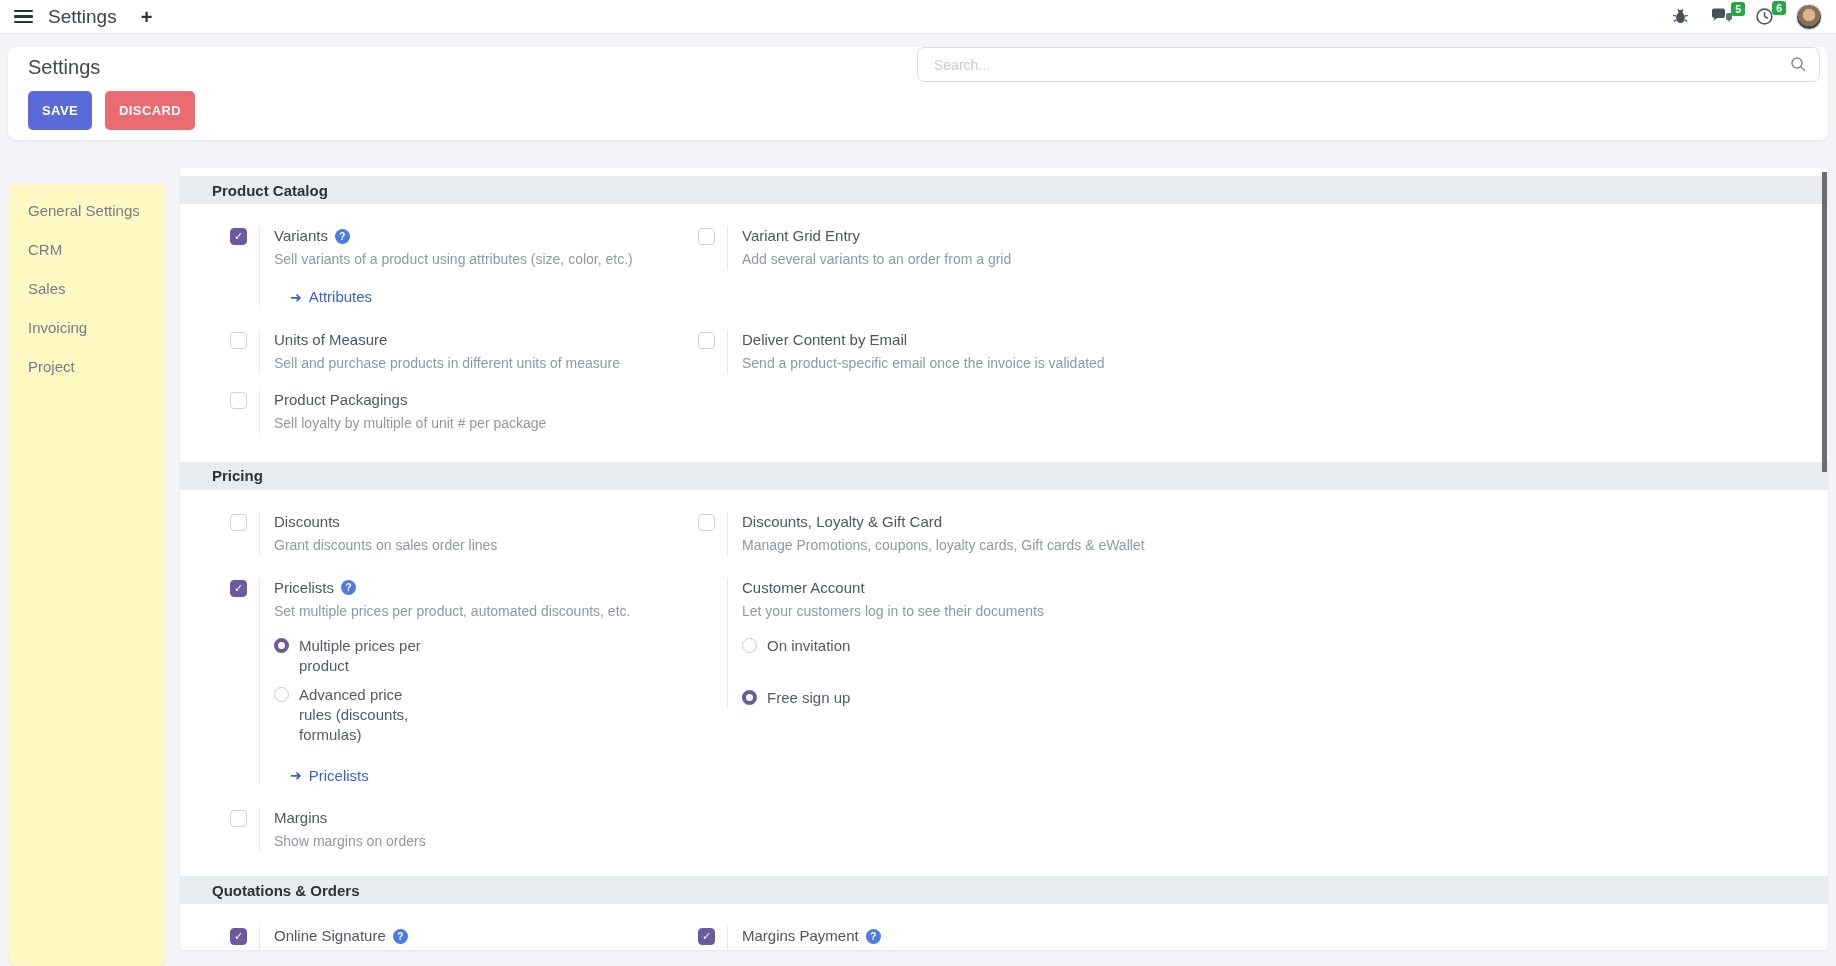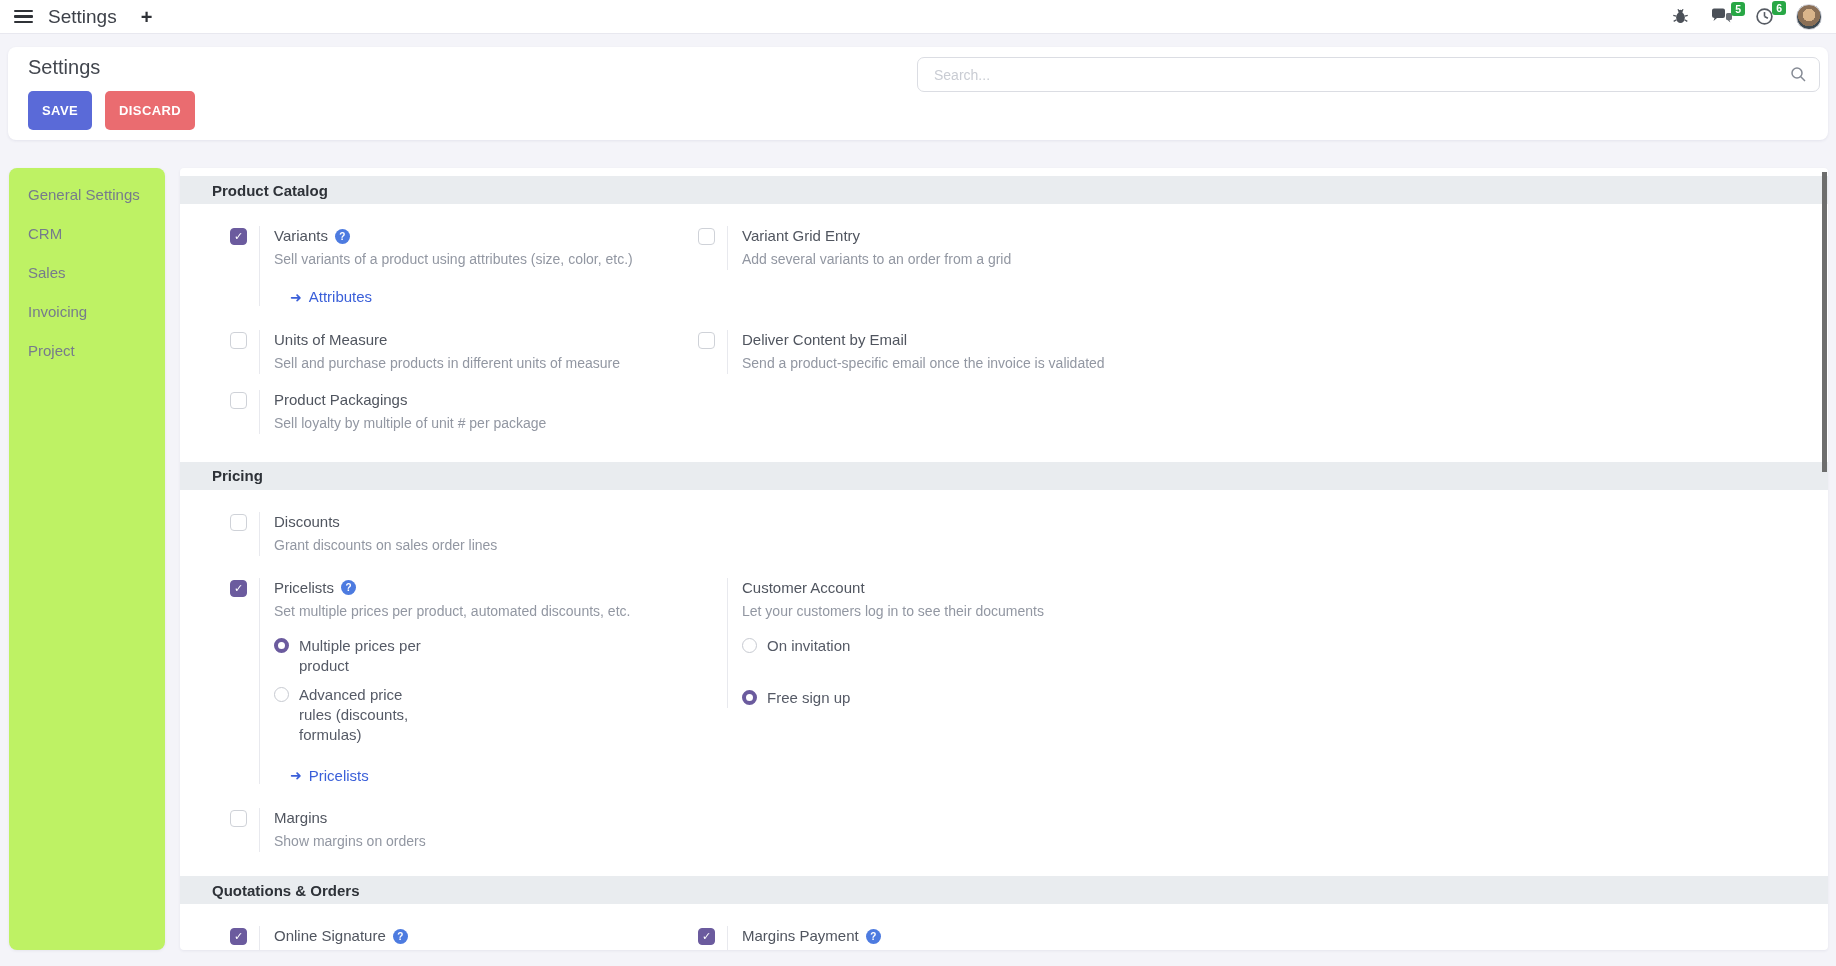--- a/index.html
+++ b/index.html
@@ -38,30 +38,30 @@
     border-radius:8px;box-shadow:0 1px 3px rgba(40,40,90,.08);box-sizing:border-box;
   }
   .cp-heading{position:absolute;left:20px;top:9px;font-size:20px;color:#42464e;font-weight:500;}
   .cp-btns{position:absolute;left:20px;top:44px;display:flex;gap:13px;}
   .btn{
     border:none;border-radius:5px;color:#fff;font-size:13px;font-weight:700;
     letter-spacing:.4px;padding:12px 14px;cursor:pointer;font-family:inherit;
   }
   .btn-save{background:#5a6ad8;}
   .btn-discard{background:#ea6c70;}
-  .search-wrap{position:absolute;left:909px;top:10px;width:903px;height:35px;}
+  .search-wrap{position:absolute;left:909px;top:0;width:903px;height:35px;}
   .search-input{
     width:100%;height:100%;box-sizing:border-box;border:1px solid #dbdde3;border-radius:7px;
     padding:0 40px 0 16px;font-size:14px;color:#4a4e57;outline:none;font-family:inherit;
   }
   .search-input::placeholder{color:#c9ccd3;}
   .search-icon{position:absolute;right:13px;top:9px;}
   
   .sidebar-card{
-    position:absolute;left:9px;top:168px;width:156px;height:782px;background:#bef264;
+    position:absolute;left:9px;top:184px;width:156px;height:782px;background:#fef9c3;
     border-radius:8px;box-shadow:0 1px 3px rgba(40,40,90,.07);padding-top:7px;box-sizing:border-box;
   }
   .side-item{
     height:39px;display:flex;align-items:center;padding-left:19px;
     font-size:15px;color:#767b8c;cursor:pointer;
   }
   
   .main-card{
     position:absolute;left:180px;top:168px;width:1648px;height:782px;background:#fff;
     border-radius:4px;box-shadow:0 1px 3px rgba(40,40,90,.07);overflow:hidden;box-sizing:border-box;
@@ -262,20 +262,31 @@
       <span class="cb">
           <span class="tick">✓</span>
         </span>
       <div class="ibody">
         <div class="lblrow">
             <span class="lbl">Discounts</span>
           </div>
         <div class="desc">Grant discounts on sales order lines</div>
       </div>
     </div>
+    <div class="item">
+      <span class="cb">
+          <span class="tick">✓</span>
+        </span>
+      <div class="ibody">
+        <div class="lblrow">
+            <span class="lbl">Discounts, Loyalty &amp; Gift Card</span>
+          </div>
+        <div class="desc narrow">Manage Promotions, coupons, loyalty cards, Gift cards &amp; eWallet</div>
+      </div>
+    </div>
   </div>
 
   <div class="row mb24">
     <div class="item">
       <span class="cb on">
           <span class="tick">✓</span>
         </span>
       <div class="ibody">
         <div class="lblrow">
           <span class="lbl">Pricelists</span>

